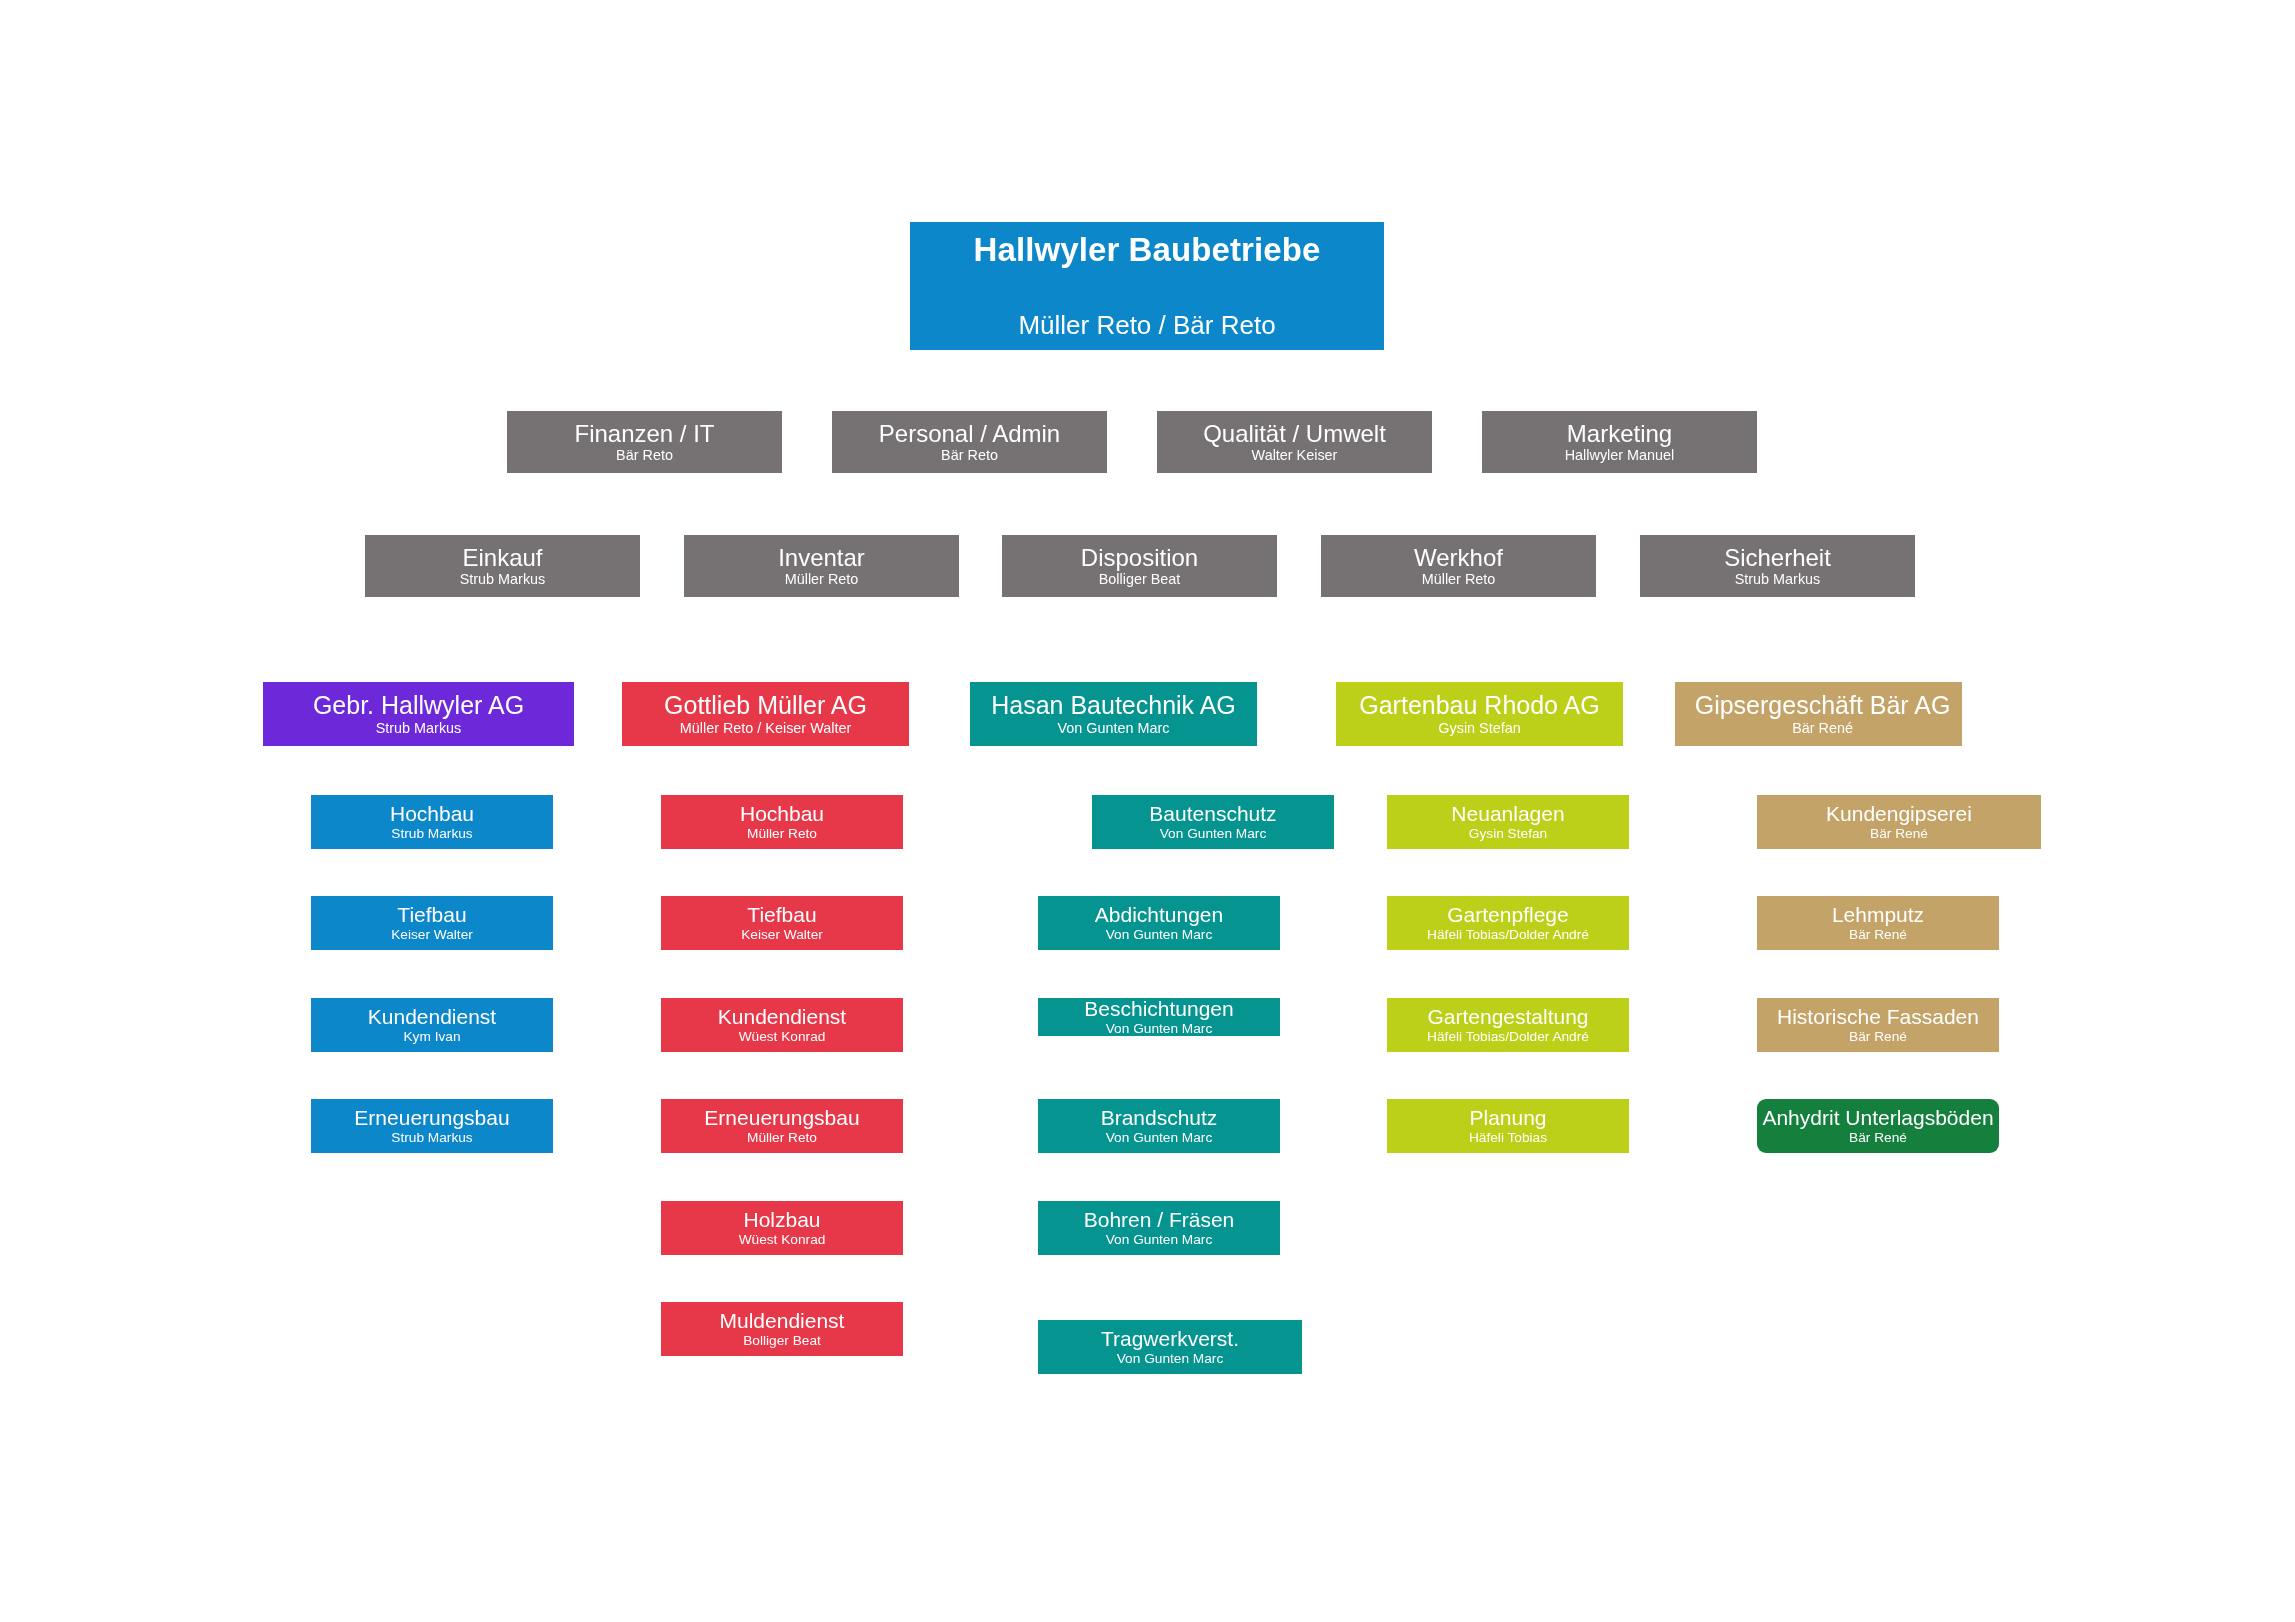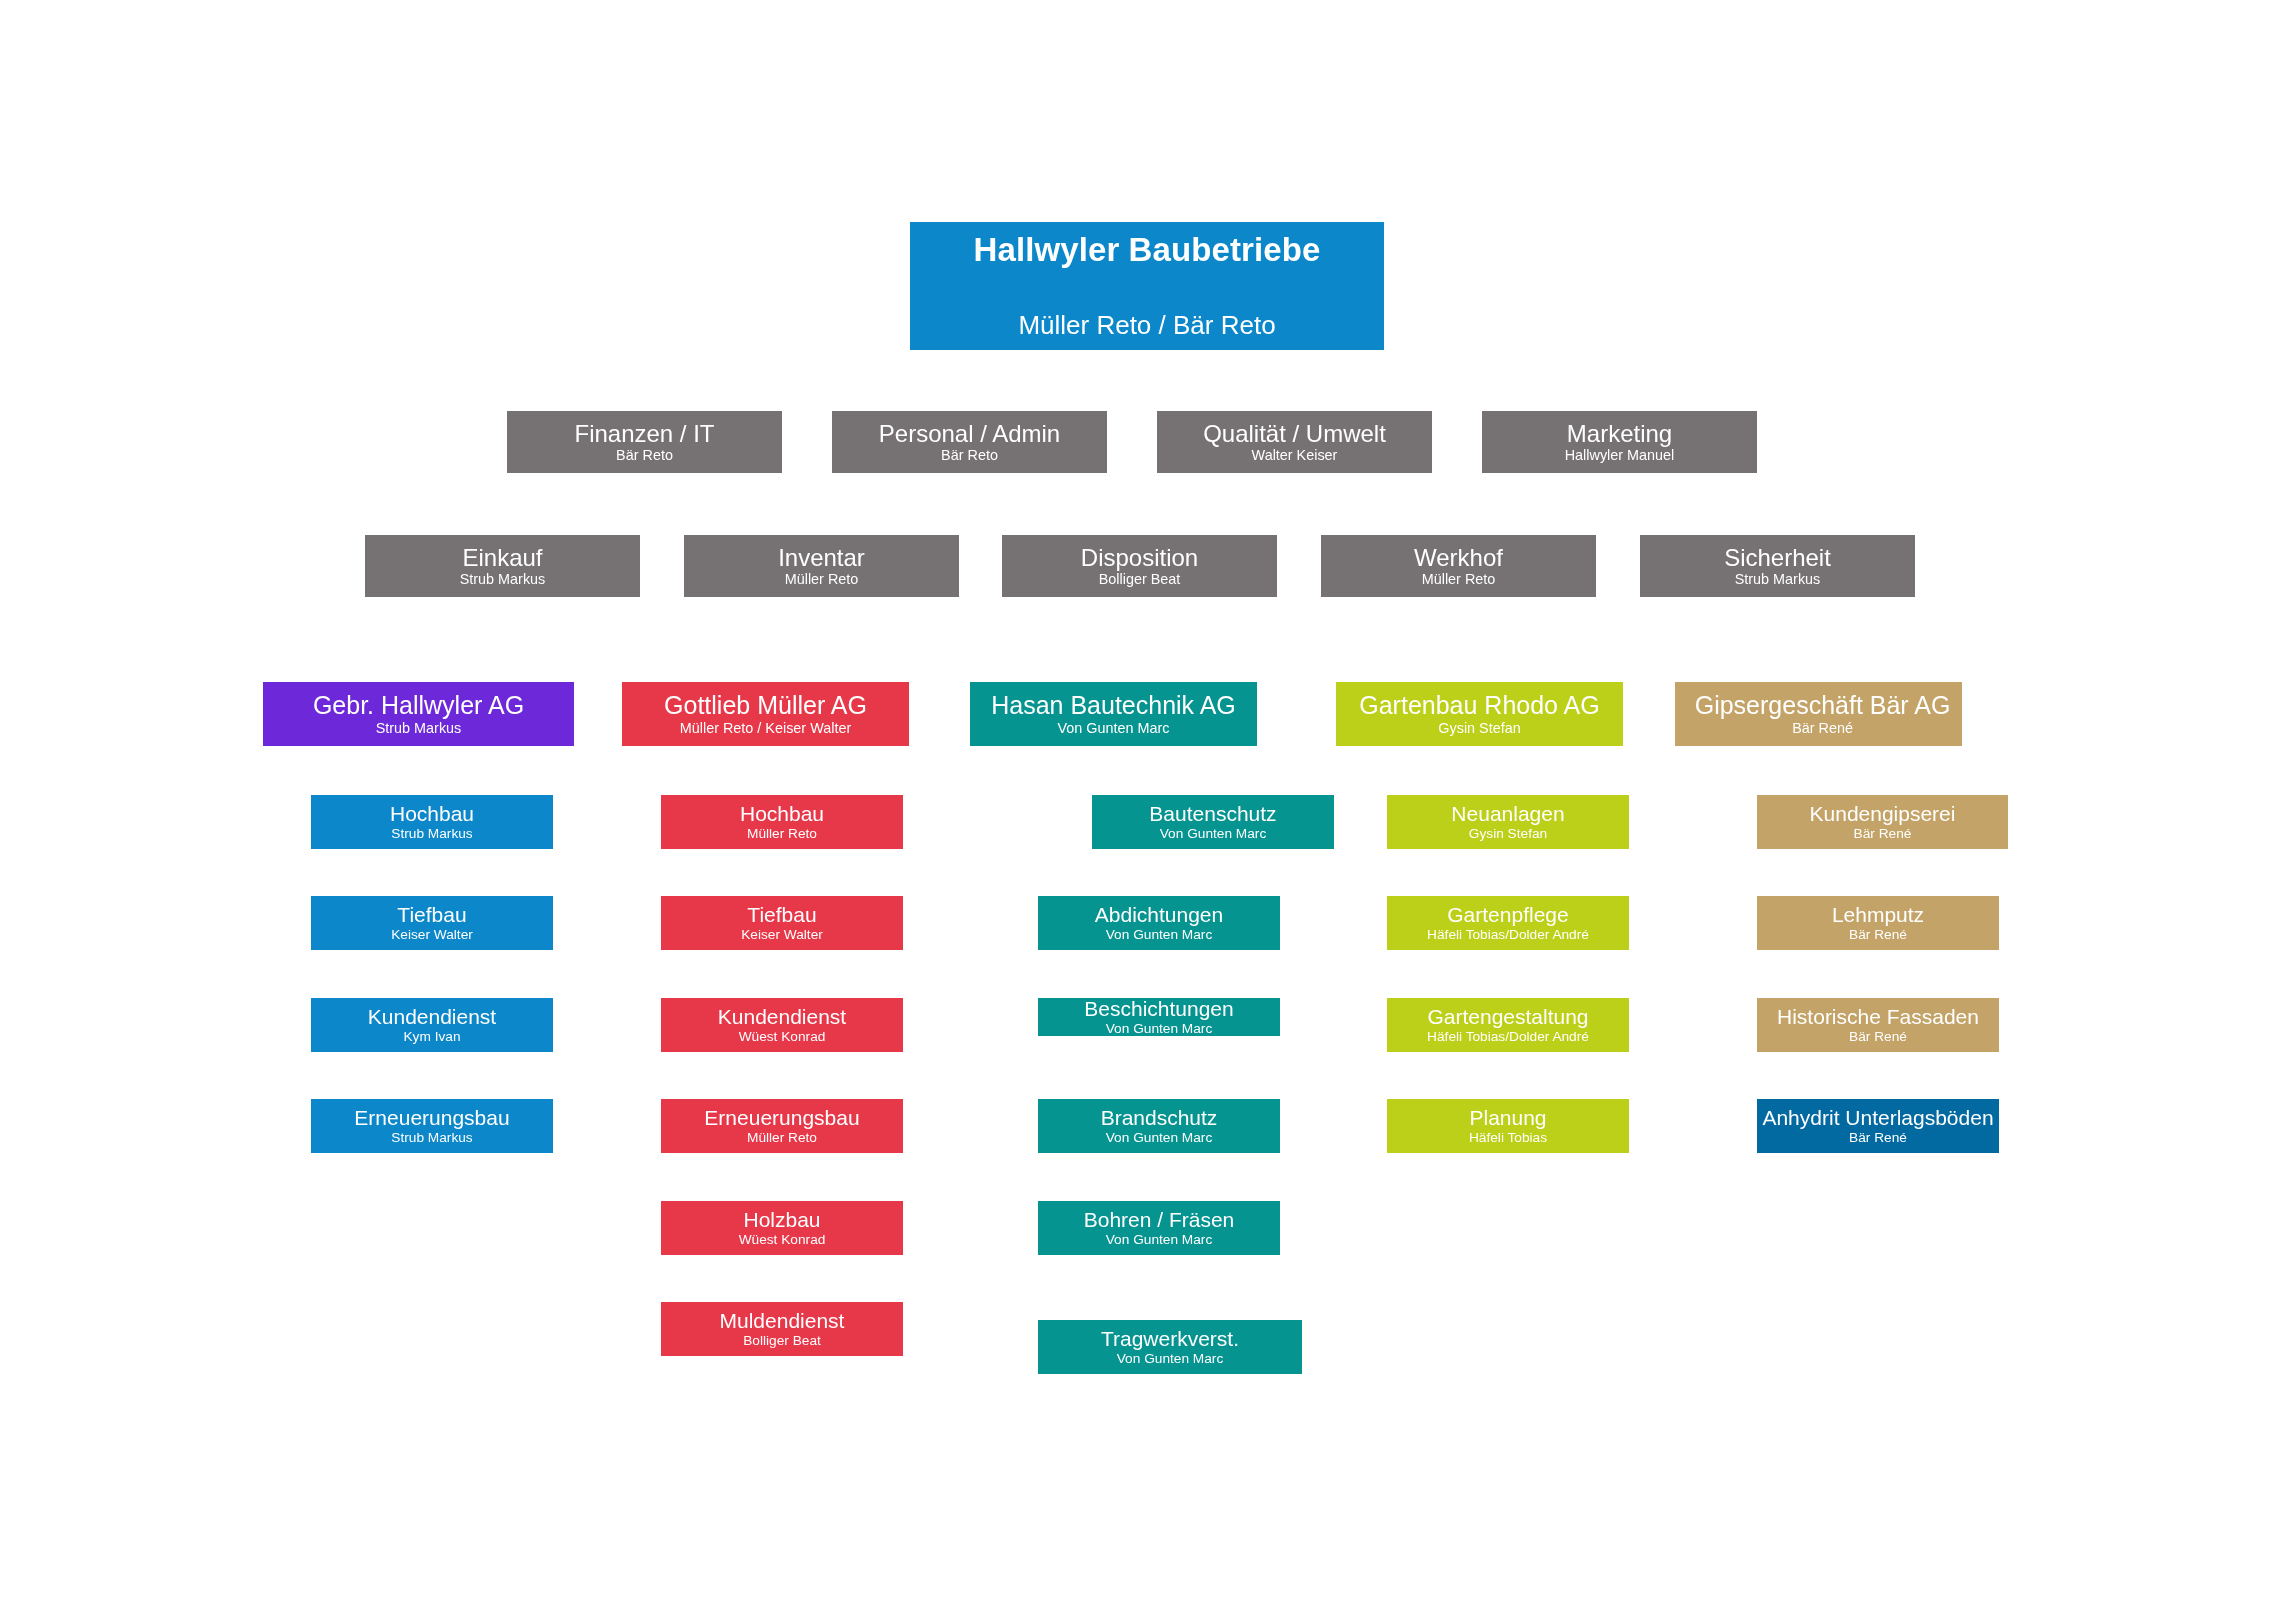--- a/index.html
+++ b/index.html
@@ -232,30 +232,30 @@
       <span class="person">Häfeli Tobias/Dolder André</span>
     </div>
     <div class="node unit" style="left: 1387px; top: 1099px; width: 242px; height: 54px; background: rgb(188, 208, 25);">
       <span class="title">Planung</span>
       <span class="person">Häfeli Tobias</span>
     </div>
     <div class="node division" style="left: 1675px; top: 682px; width: 287px; height: 64px; background: rgb(195, 163, 103); padding-left: 12px;">
       <span class="title">Gipsergeschäft Bär AG</span>
       <span class="person">Bär René</span>
     </div>
-    <div class="node unit" style="left: 1757px; top: 795px; width: 251px; height: 54px; background: rgb(195, 163, 103);">
+    <div class="node unit" style="left: 1757px; top: 795px; width: 284px; height: 54px; background: rgb(195, 163, 103);">
       <span class="title">Kundengipserei</span>
       <span class="person">Bär René</span>
     </div>
     <div class="node unit" style="left: 1757px; top: 896px; width: 242px; height: 54px; background: rgb(195, 163, 103);">
       <span class="title">Lehmputz</span>
       <span class="person">Bär René</span>
     </div>
     <div class="node unit" style="left: 1757px; top: 998px; width: 242px; height: 54px; background: rgb(195, 163, 103);">
       <span class="title">Historische Fassaden</span>
       <span class="person">Bär René</span>
     </div>
-    <div class="node unit" style="left: 1757px; top: 1099px; width: 242px; height: 54px; background: #0369a1;">
+    <div class="node unit" style="left: 1757px; top: 1099px; width: 242px; height: 54px; background: #15803d; border-radius: 9px;">
       <span class="title">Anhydrit Unterlagsböden</span>
       <span class="person">Bär René</span>
     </div>
   </div>
 
 
 </body></html>

